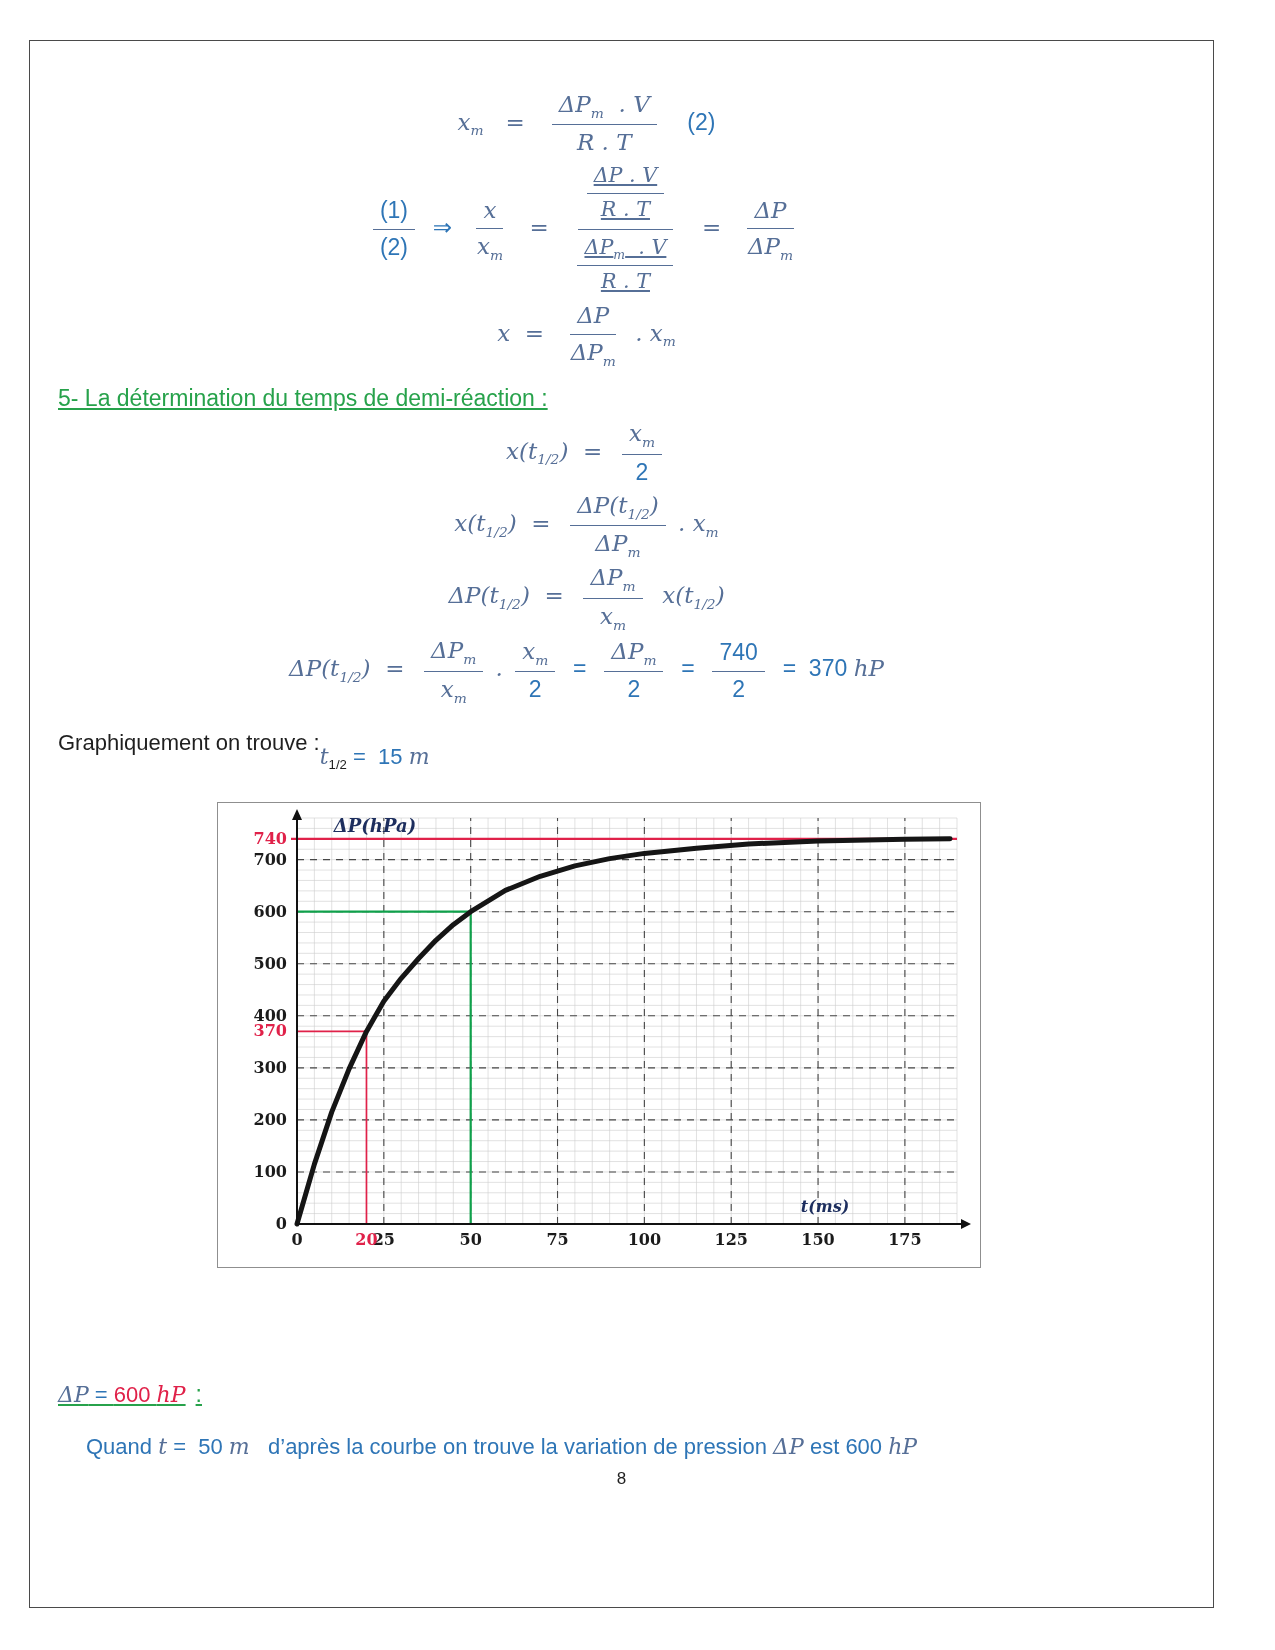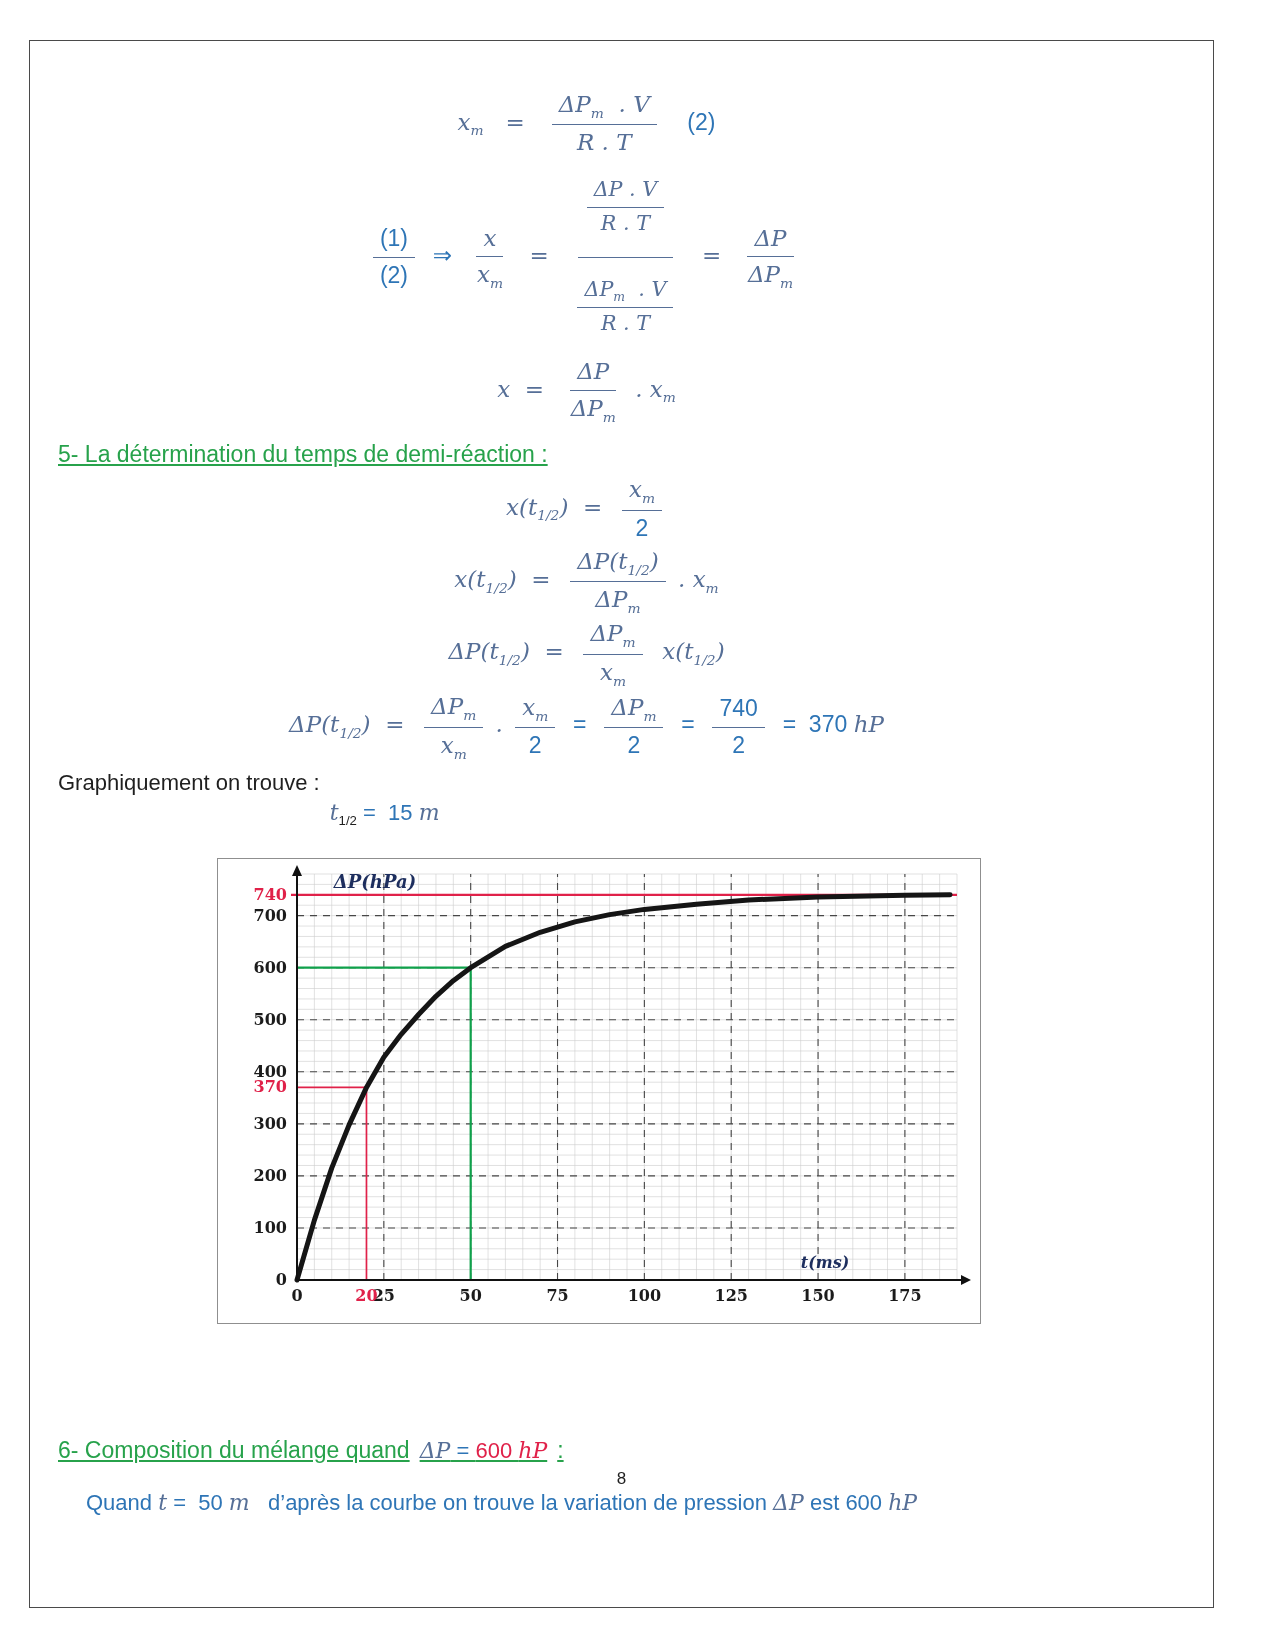--- a/index.html
+++ b/index.html
@@ -10,24 +10,24 @@
          font-family:"DejaVu Serif",serif;font-style:italic;color:#566f97;font-size:23px;line-height:1.25;}
   .fline span{white-space:pre;}
   .m{font-family:"DejaVu Serif",serif;font-style:italic;color:#566f97;}
   .u{font-family:"Liberation Sans",sans-serif;font-style:normal;color:#2e75b6;}
   .r{font-family:"Liberation Sans",sans-serif;font-style:normal;color:#e02149;}
   .ri{font-family:"DejaVu Serif",serif;font-style:italic;color:#e02149;}
   sub{font-size:0.6em;line-height:1;}
   .frac{display:inline-flex;flex-direction:column;align-items:center;vertical-align:middle;margin:0 5px;}
   .frac .num{display:block;padding:1px 7px 4px 7px;border-bottom:1.6px solid currentColor;}
   .frac .den{display:block;padding:3px 7px 1px 7px;}
-  .frac .frac{font-size:0.9em;margin:15px 2px;}
+  .frac .frac{font-size:0.9em;margin:1px 2px;text-decoration:underline;}
   
   .green-h{color:#27a24b;font-size:23px;font-weight:500;margin:16px 0 6px 0;display:flex;align-items:baseline;gap:10px;text-decoration:underline;}
-  .textline{font-size:22px;color:#1f1f1f;margin:8px 0 0 0;display:flex;align-items:flex-start;gap:10px;}
+  .textline{font-size:22px;color:#1f1f1f;margin:8px 0 0 0;display:flex;align-items:center;}
   .textline span{white-space:pre;}
   .mathspan{font-size:22px;margin-top:30px;}
   .blue-line{display:block;font-size:22px;margin-top:26px;margin-left:28px;}
   .blue-line span{white-space:pre;}
   
   .chart-wrap{width:760px;margin:30px 0 0 159px;border:1px solid #8f8f8f;background:#ffffff;padding:1px;box-sizing:content-box;}
   .chart-wrap svg{display:block;}
   .pagenum{position:absolute;left:0;right:0;bottom:118px;text-align:center;font-size:17px;color:#1f1f1f;}
   .h6{margin-top:84px;}
 </style>
@@ -176,21 +176,20 @@
           <text x="685.8947368421052" y="441" fill="#1b1b1b" text-anchor="middle" font-size="16" font-family="DejaVu Serif, serif" font-weight="600">175</text>
           <text x="68" y="39.82051282051282" fill="#e02149" text-anchor="end" font-size="16" font-family="DejaVu Serif, serif" font-weight="600">740</text>
           <text x="68" y="232.4102564102564" fill="#e02149" text-anchor="end" font-size="16" font-family="DejaVu Serif, serif" font-weight="600">370</text>
           <text x="147.4736842105263" y="441" fill="#e02149" text-anchor="middle" font-size="16" font-family="DejaVu Serif, serif" font-weight="600">20</text>
           <text x="156" y="28" fill="#1d2e5e" text-anchor="middle" font-size="18" font-family="DejaVu Serif, serif" font-weight="700" font-style="italic">ΔP(hPa)</text>
           <text x="606" y="408" fill="#1d2e5e" text-anchor="middle" font-size="16" font-family="DejaVu Serif, serif" font-weight="700" font-style="italic">t(ms)</text>
         </svg>
     </div>
 
     <h2 class="green-h h6">
-      <span>6- Composition du mélange quand</span>
       <span class="mathspan"><span class="m">ΔP</span><span class="u"> =  </span><span class="r">600 </span><span class="ri">hP</span></span>
       <span>:</span>
     </h2>
 
     <div class="blue-line"><span class="u">Quand </span><span class="m">t</span><span class="u"> =  50 </span><span class="m">m</span><span class="u">   d’après la courbe on trouve la variation de pression </span><span class="m">ΔP</span><span class="u"> est </span><span class="u">600 </span><span class="m">hP</span></div>
 
     <div class="pagenum">8</div>
   </div>
 </div>
 

